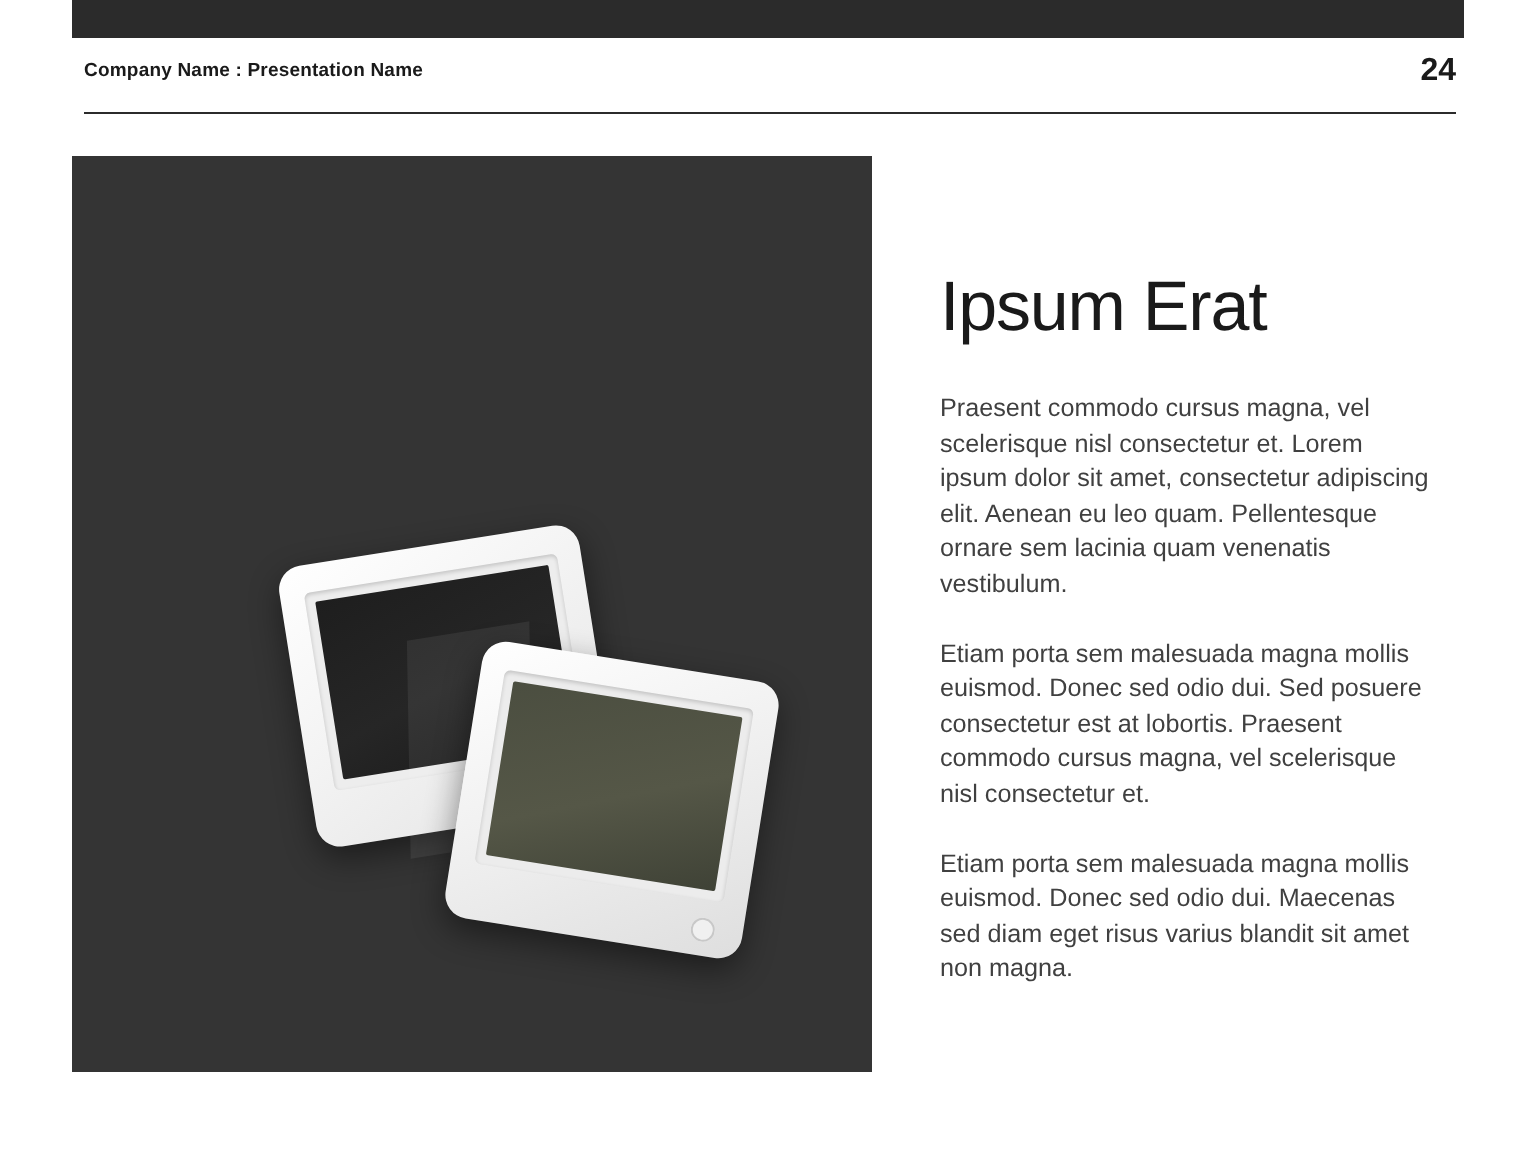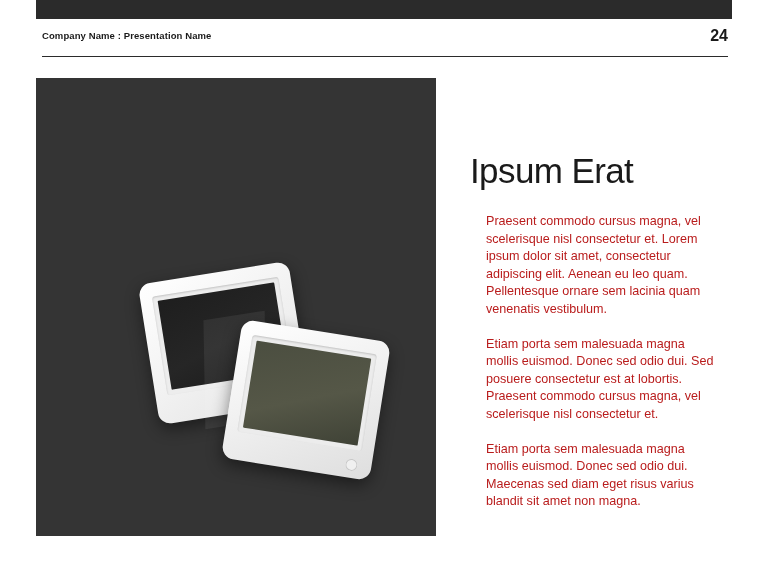--- a/index.html
+++ b/index.html
@@ -143,28 +143,28 @@
     position: absolute;
     left: 470px;
     top: 134px;
     width: 248px;
   }
   .headline {
     font-size: 35px;
     font-weight: normal;
     color: #1a1a1a;
     letter-spacing: -0.6px;
-    margin: 17px 0 22px 0;
+    margin: 0 0 22px 0;
     line-height: 40px;
   }
   .body-para {
     font-size: 12.6px;
     line-height: 17.6px;
-    color: #b91c1c;
-    margin: 0 0 17px 16px;
+    color: #404040;
+    margin: 0 0 17px 0;
   }
   .body-para:last-child {
     margin-bottom: 0;
   }
 </style>
 </head>
 <body>
 
 <div class="slide">
 

